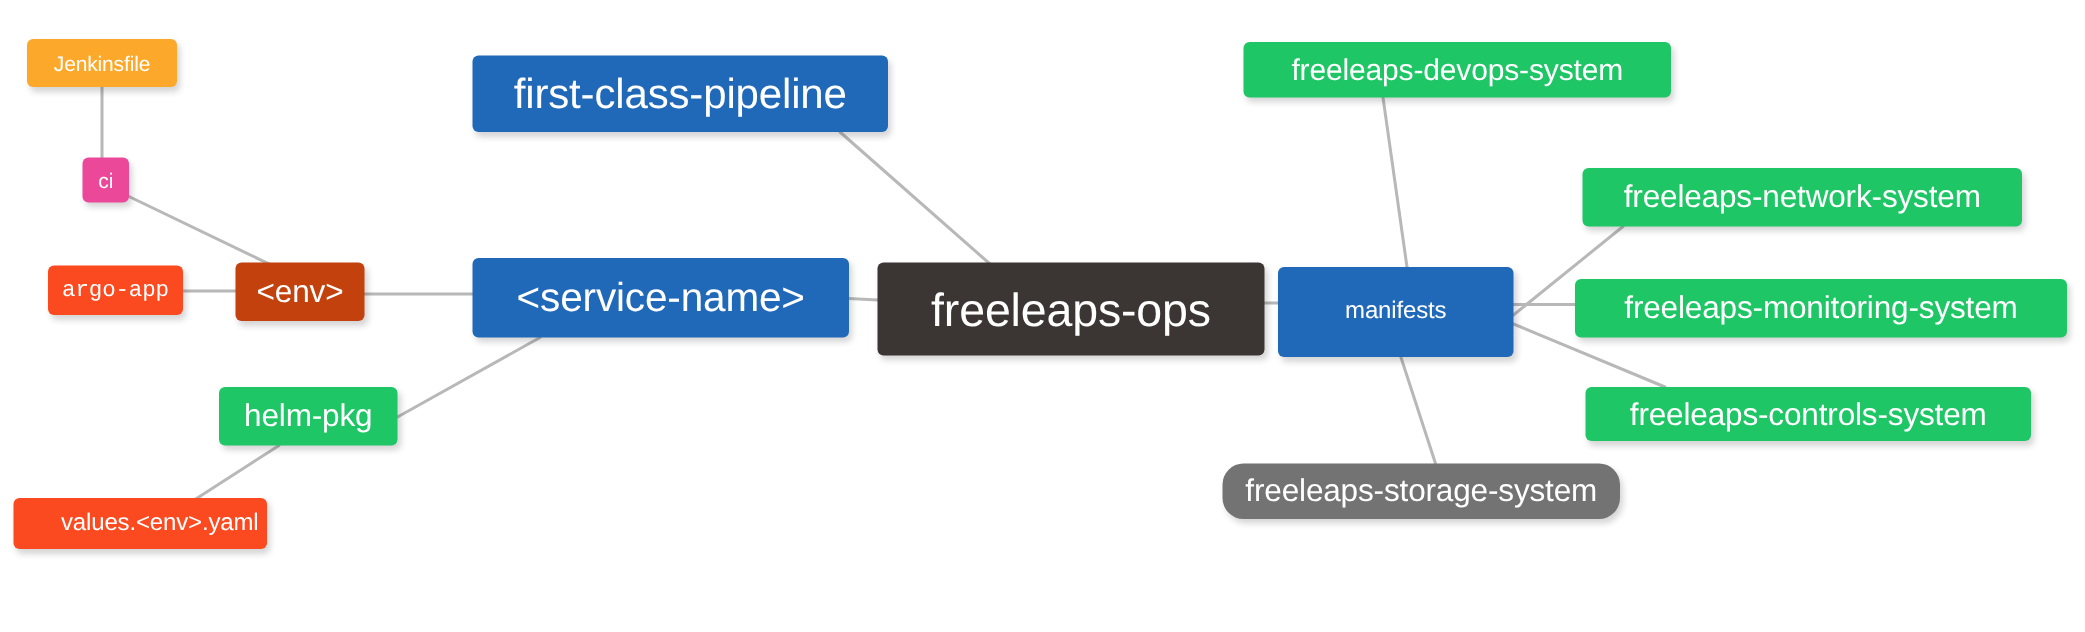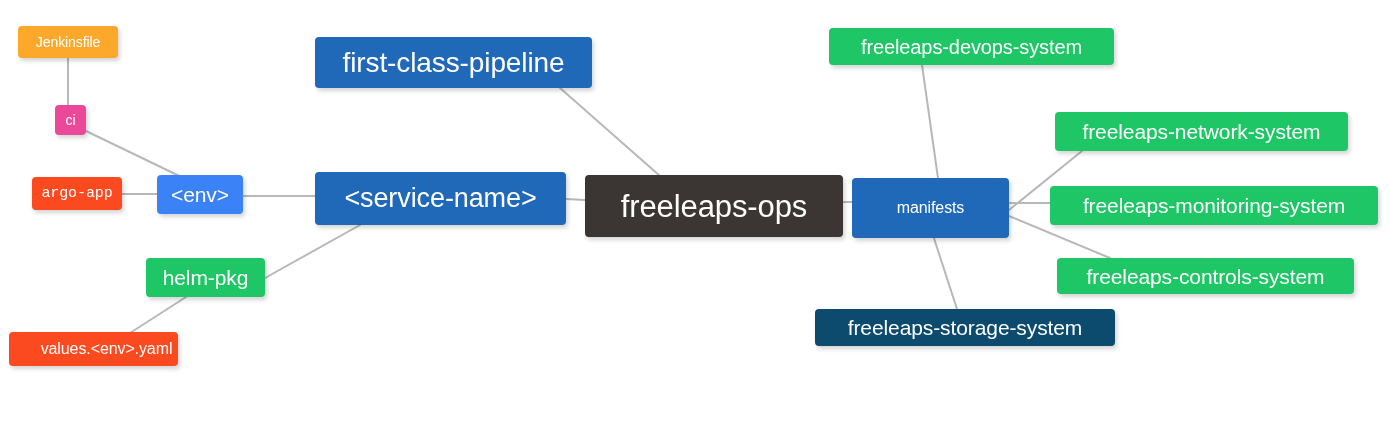--- a/index.html
+++ b/index.html
@@ -68,21 +68,21 @@
   <div id="node-layer">
       <div class="node" style="left: 18px; top: 26px; width: 100px; height: 32px; background: rgb(252, 169, 43); font-size: 14px;">
         <span class="node-label">Jenkinsfile</span>
       </div>
       <div class="node" style="left: 55px; top: 105px; width: 31px; height: 30px; background: #ec4899; font-size: 14px;">
         <span class="node-label">ci</span>
       </div>
       <div class="node" style="left: 32px; top: 177px; width: 90px; height: 33px; background: rgb(251, 74, 32); font-size: 15px; font-family: Liberation Mono, monospace;">
         <span class="node-label">argo-app</span>
       </div>
-      <div class="node" style="left: 157px; top: 175px; width: 86px; height: 39px; background: #3b82f6; font-size: 21px;">
+      <div class="node" style="left: 157px; top: 175px; width: 86px; height: 39px; background: #c2410c; font-size: 21px;">
         <span class="node-label">&lt;env&gt;</span>
       </div>
       <div class="node" style="left: 146px; top: 258px; width: 119px; height: 39px; background: rgb(31, 198, 102); font-size: 21px;">
         <span class="node-label">helm-pkg</span>
       </div>
       <div class="node" style="left: 9px; top: 332px; width: 169px; height: 34px; background: rgb(251, 74, 32); font-size: 16px; padding-left: 36px;">
         <span class="node-label">values.&lt;env&gt;.yaml</span>
       </div>
       <div class="node" style="left: 315px; top: 37px; width: 277px; height: 51px; background: rgb(32, 104, 184); font-size: 28px;">
         <span class="node-label">first-class-pipeline</span>
@@ -101,17 +101,17 @@
       </div>
       <div class="node" style="left: 1055px; top: 112px; width: 293px; height: 39px; background: rgb(31, 198, 102); font-size: 21px;">
         <span class="node-label">freeleaps-network-system</span>
       </div>
       <div class="node" style="left: 1050px; top: 186px; width: 328px; height: 39px; background: rgb(31, 198, 102); font-size: 21px; justify-content: center;">
         <span class="node-label">freeleaps-monitoring-system</span>
       </div>
       <div class="node" style="left: 1057px; top: 258px; width: 297px; height: 36px; background: rgb(31, 198, 102); font-size: 21px;">
         <span class="node-label">freeleaps-controls-system</span>
       </div>
-      <div class="node" style="left: 815px; top: 309px; width: 300px; height: 37px; background: #0c4a6e; font-size: 21px;">
+      <div class="node" style="left: 815px; top: 309px; width: 265px; height: 37px; background: #737373; font-size: 21px; border-radius: 14px;">
         <span class="node-label">freeleaps-storage-system</span>
       </div>
     </div>
 </div>
 
 </body></html>

